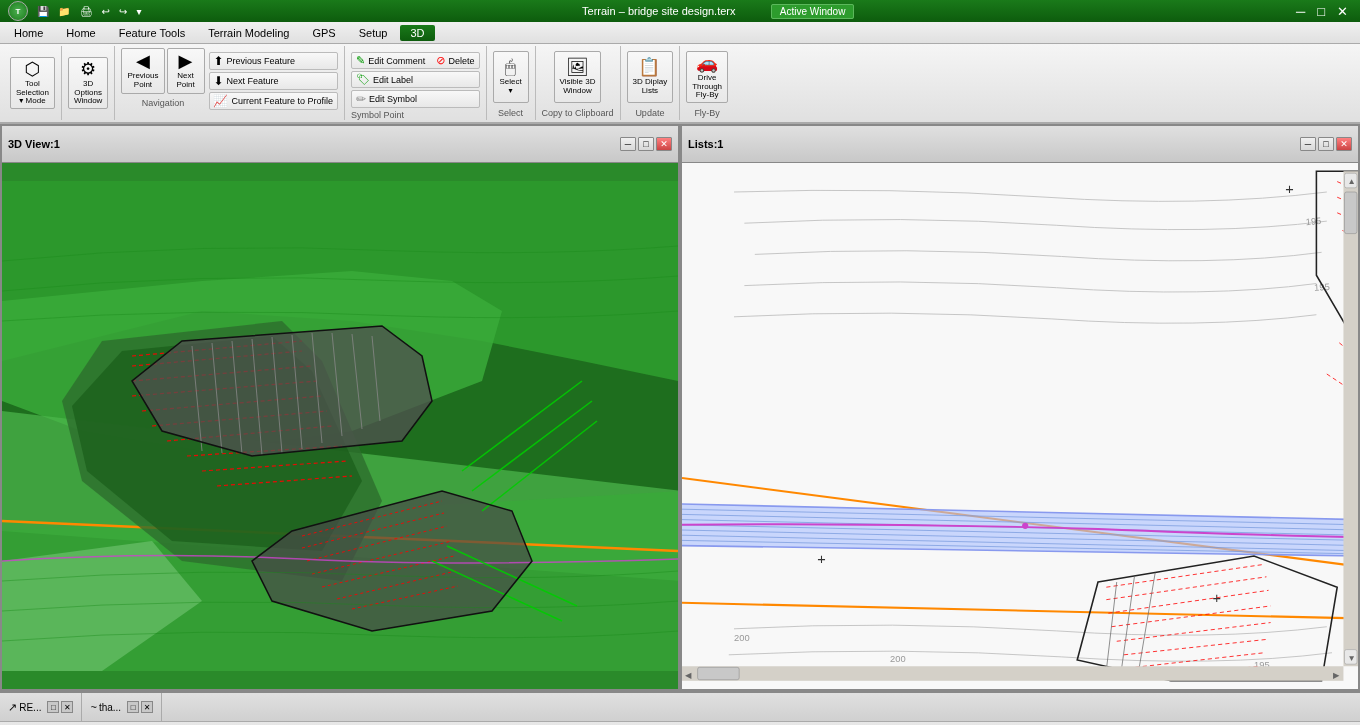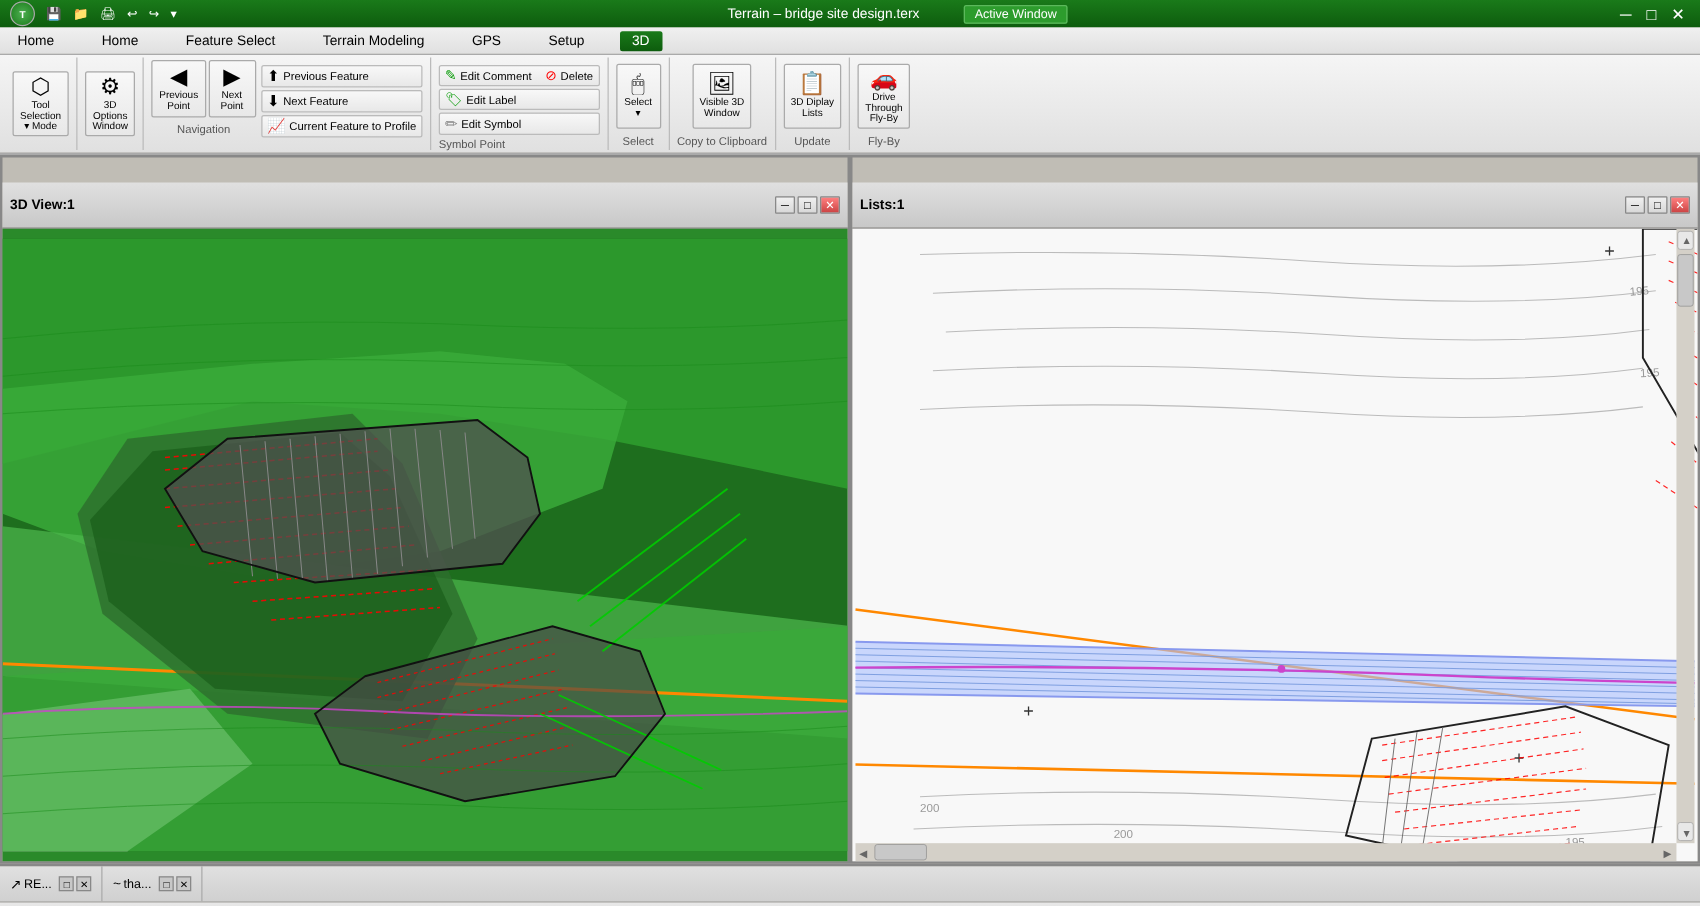--- a/index.html
+++ b/index.html
@@ -43,21 +43,21 @@
     }
 
     
     .menu-bar {
       background: linear-gradient(to bottom, #f0f0f0, #e0e0e0);
       height: 22px;
       display: flex;
       align-items: center;
       border-bottom: 1px solid #aaa;
       padding: 0 4px;
-      gap: 18px;
+      gap: 3px;
     }
     .menu-item {
       padding: 2px 10px;
       cursor: pointer;
       border-radius: 2px;
       font-size: 11px;
       color: #000;
     }
     .menu-item.active {
       background: linear-gradient(to bottom, #1a7a1a, #0d5c0d);
@@ -149,21 +149,20 @@
       position: relative;
     }
     .view-header {
       background: linear-gradient(to bottom, #e0e0e0, #c8c8c8);
       border-bottom: 1px solid #888;
       padding: 18px 6px;
       display: flex;
       align-items: center;
       justify-content: space-between;
       height: 22px;
-      margin-top: 20px;
     }
     .view-title { font-size: 11px; font-weight: bold; }
     .view-controls { display: flex; gap: 2px; }
     .view-ctrl-btn {
       width: 16px; height: 14px;
       background: linear-gradient(to bottom, #f0f0f0, #d8d8d8);
       border: 1px solid #888;
       border-radius: 1px;
       display: flex; align-items: center; justify-content: center;
       font-size: 9px; cursor: pointer;
@@ -268,21 +267,21 @@
   <div class="title-bar-controls">
     <span class="tb-ctrl">─</span>
     <span class="tb-ctrl">□</span>
     <span class="tb-ctrl">✕</span>
   </div>
 </div>
 
 <div class="menu-bar">
   <div class="menu-item">Home</div>
   <div class="menu-item">Home</div>
-  <div class="menu-item">Feature Select</div>
+  <div class="menu-item">Feature Tools</div>
   <div class="menu-item">Terrain Modeling</div>
   <div class="menu-item">GPS</div>
   <div class="menu-item">Setup</div>
   <div class="menu-item active">3D</div>
 </div>
 
 <div class="toolbar">
 
   <div class="toolbar-group">
     <div class="toolbar-buttons">

